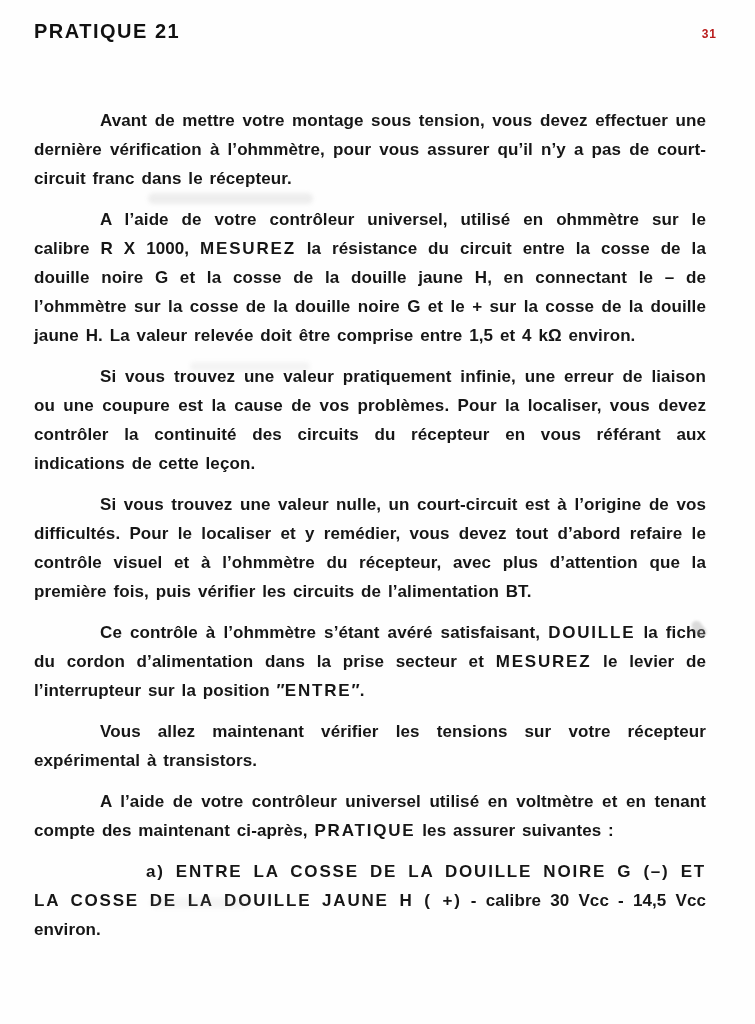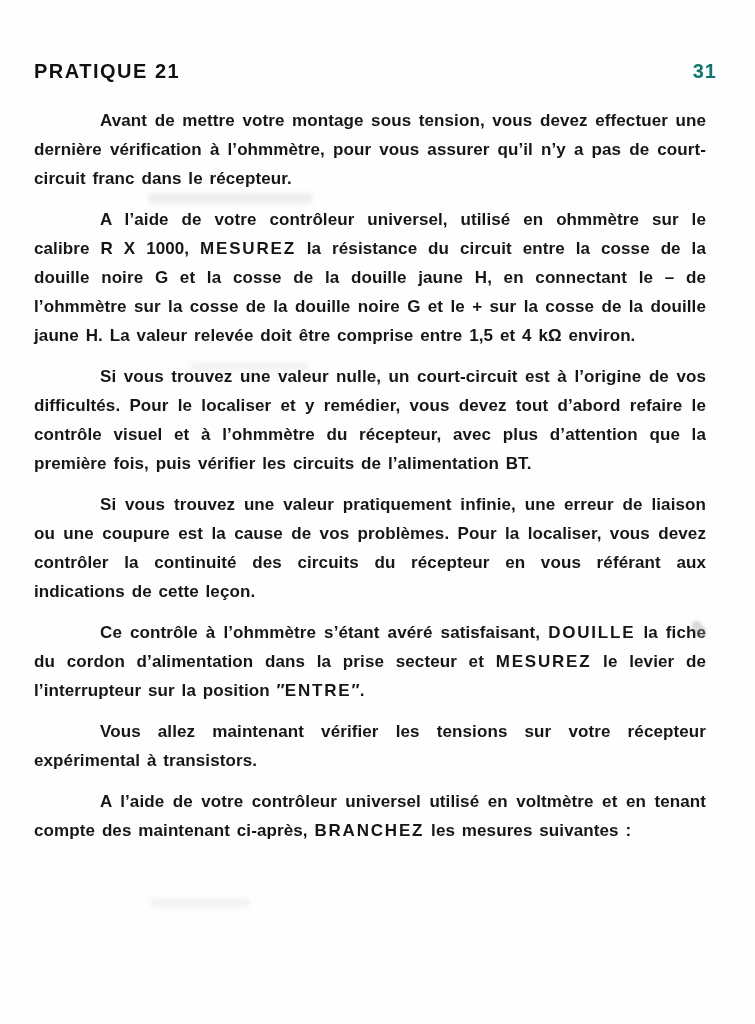--- a/index.html
+++ b/index.html
@@ -27,27 +27,26 @@
     right: 38px;
     display: flex;
     justify-content: space-between;
     align-items: baseline;
   }
   .header-title {
     font-size: 20px;
     font-weight: 700;
     letter-spacing: 1.5px;
     color: #111;
-    margin-top: 40px;
   }
   .header-page-number {
-    font-size: 20px;
+    font-size: 12px;
     font-weight: 700;
     letter-spacing: 1px;
-    color: #0f766e;
+    color: #b91c1c;
   }
   .content {
     position: absolute;
     top: 106px;
     left: 34px;
     width: 688px;
   }
   .para {
     margin: 0 16px 12px 0;
     font-size: 17px;
@@ -87,30 +86,31 @@
     <div class="header-title">PRATIQUE 21</div>
     <div class="header-page-number">31</div>
   </header>
 
   <main class="content">
 
     <p class="para"><span>Avant de mettre votre montage sous tension, vous devez effectuer une dernière vérification à l’ohmmètre, pour vous assurer qu’il n’y a pas de court-circuit franc dans le récepteur.</span></p>
 
     <p class="para"><span>A l’aide de votre contrôleur universel, utilisé en ohmmètre sur le calibre R X 1000, </span><span class="caps">MESUREZ</span><span> la résistance du circuit entre la cosse de la douille noire G et la cosse de la douille jaune H, en connectant le – de l’ohmmètre sur la cosse de la douille noire G et le + sur la cosse de la douille jaune H. La valeur relevée doit être comprise entre 1,5 et 4 kΩ environ.</span></p>
 
+    <p class="para"><span>Si vous trouvez une valeur pratiquement infinie, une erreur de liaison ou une coupure est la cause de vos problèmes. Pour la localiser, vous devez contrôler la continuité des circuits du récepteur en vous référant aux indications de cette leçon.</span></p>
+
     <p class="para"><span>Si vous trouvez une valeur nulle, un court-circuit est à l’origine de vos difficultés. Pour le localiser et y remédier, vous devez tout d’abord refaire le contrôle visuel et à l’ohmmètre du récepteur, avec plus d’attention que la première fois, puis vérifier les circuits de l’alimentation BT.</span></p>
-
-    <p class="para"><span>Si vous trouvez une valeur pratiquement infinie, une erreur de liaison ou une coupure est la cause de vos problèmes. Pour la localiser, vous devez contrôler la continuité des circuits du récepteur en vous référant aux indications de cette leçon.</span></p>
 
     <p class="para"><span>Ce contrôle à l’ohmmètre s’étant avéré satisfaisant, </span><span class="caps">DOUILLE</span><span> la fiche du cordon d’alimentation dans la prise secteur et </span><span class="caps">MESUREZ</span><span> le levier de l’interrupteur sur la position ″</span><span class="caps">ENTRE</span><span>″.</span></p>
 
     <p class="para"><span>Vous allez maintenant vérifier les tensions sur votre récepteur expérimental à transistors.</span></p>
 
-    <p class="para"><span>A l’aide de votre contrôleur universel utilisé en voltmètre et en tenant compte des maintenant ci-après, </span><span class="caps">BRANCHEZ</span><span> les mesures suivantes :</span></p>
+    <p class="para"><span>A l’aide de votre contrôleur universel utilisé en voltmètre et en tenant compte des maintenant ci-après, </span><span class="caps">PRATIQUE</span><span> les assurer suivantes :</span></p>
 
+    <p class="para para-a"><span class="caps">a) ENTRE LA COSSE DE LA DOUILLE NOIRE G (–) ET LA COSSE DE LA DOUILLE JAUNE H ( +)</span><span> - calibre 30 Vcc - 14,5 Vcc environ.</span></p>
 
   </main>
 
   <div class="smudge smudge-1"></div>
   <div class="smudge smudge-2"></div>
   <div class="smudge smudge-3"></div>
   <div class="smudge smudge-4"></div>
 
 </div>
 

